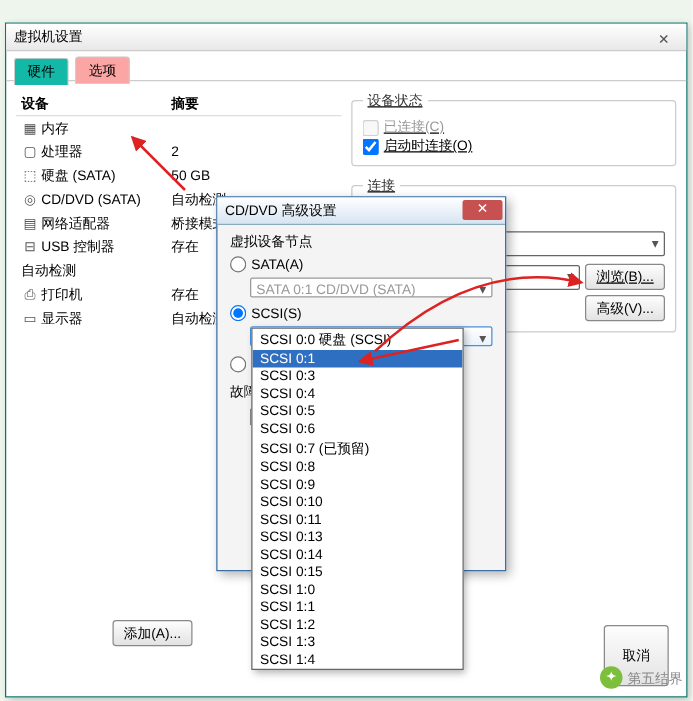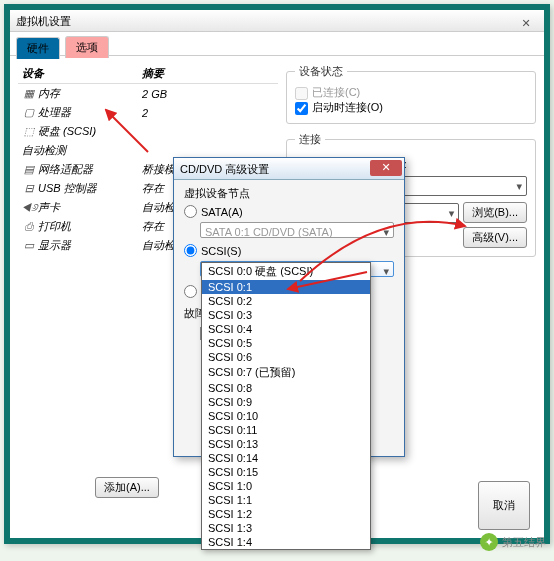--- a/index.html
+++ b/index.html
@@ -1,28 +1,28 @@
 <!DOCTYPE html>
 <html><head>
 <meta charset="utf-8">
 <style>
 * { box-sizing: border-box; margin: 0; padding: 0; font-family: "Microsoft YaHei", sans-serif; font-size: 11px; }
 body { background: #eef5ec; width: 554px; height: 561px; position: relative; overflow: hidden; }
 
-.main-dialog { position: absolute; left: 4px; top: 4px; width: 546px; height: 540px; background: #fff; border: 6px solid #0f766e; box-shadow: 2px 2px 6px rgba(0,0,0,0.2); }
+.main-dialog { position: absolute; left: 4px; top: 18px; width: 546px; height: 540px; background: #fff; border: 1px solid #0f766e; box-shadow: 2px 2px 6px rgba(0,0,0,0.2); }
 .main-title { height: 22px; line-height: 22px; padding-left: 6px; background: linear-gradient(#fff,#e8e8e8); border-bottom: 1px solid #ccc; position: relative; }
 .main-close { position: absolute; right: 4px; top: 2px; width: 28px; height: 16px; text-align: center; color: #555; }
 
 .tab-bar { height: 24px; padding: 4px 0 0 6px; border-bottom: 1px solid #ccc; }
 .tab { display: inline-block; padding: 3px 10px; border: 1px solid #ccc; border-bottom: none; background: #fca5a5; border-radius: 3px 3px 0 0; margin-right: 2px; }
-.tab.active { background: #0369a1; position: relative; top: 1px; }
+.tab.active { background: #14b8a6; position: relative; top: 1px; }
 
 .content { display: flex; padding: 8px; gap: 8px; }
-.left-pane { width: 260px; font-style: italic; }
-.right-pane { flex: 1; }
+.left-pane { width: 260px; }
+.right-pane { flex: 1; text-decoration: underline; }
 
 .hdr-row { display: flex; border-bottom: 1px solid #ddd; padding: 2px 4px; font-weight: bold; }
 .col1 { width: 120px; }
 .col2 { flex: 1; }
 .dev-row { display: flex; padding: 2px 4px; align-items: center; }
 .dev-icon { width: 14px; display: inline-block; text-align: center; color: #555; margin-right: 2px; }
 
 fieldset { border: 1px solid #ccc; border-radius: 3px; padding: 6px 8px 8px; margin-bottom: 8px; }
 legend { padding: 0 4px; color: #333; }
 .chk { margin-right: 4px; vertical-align: middle; }
@@ -70,42 +70,42 @@
   </div>
   <div class="content">
     <div class="left-pane">
       <div class="hdr-row">
         <span class="col1">设备</span>
         <span class="col2">摘要</span>
       </div>
       <div id="dev-rows">
           <div class="dev-row">
             <span class="col1"><span class="dev-icon">▦</span><span>内存</span></span>
-            <span class="col2">2 GB</span>
           </div>
           <div class="dev-row">
             <span class="col1"><span class="dev-icon">▢</span><span>处理器</span></span>
             <span class="col2">2</span>
           </div>
           <div class="dev-row">
-            <span class="col1"><span class="dev-icon">⬚</span><span>硬盘 (SCSI)</span></span>
-          </div>
-          <div class="dev-row">
+            <span class="col1"><span class="dev-icon">⬚</span><span>硬盘 (SATA)</span></span>
+            <span class="col2">50 GB</span>
+          </div>
+          <div class="dev-row">
+            <span class="col1"><span class="dev-icon">◎</span><span>CD/DVD (SATA)</span></span>
             <span class="col2">自动检测</span>
           </div>
           <div class="dev-row">
             <span class="col1"><span class="dev-icon">▤</span><span>网络适配器</span></span>
             <span class="col2">桥接模式 (自动)</span>
           </div>
           <div class="dev-row">
             <span class="col1"><span class="dev-icon">⊟</span><span>USB 控制器</span></span>
             <span class="col2">存在</span>
           </div>
           <div class="dev-row">
-            <span class="col1"><span class="dev-icon">◀୬</span><span>声卡</span></span>
             <span class="col2">自动检测</span>
           </div>
           <div class="dev-row">
             <span class="col1"><span class="dev-icon">⎙</span><span>打印机</span></span>
             <span class="col2">存在</span>
           </div>
           <div class="dev-row">
             <span class="col1"><span class="dev-icon">▭</span><span>显示器</span></span>
             <span class="col2">自动检测</span>
           </div>
@@ -161,21 +161,20 @@
     <div style="margin-top:8px;">故障</div>
     <div class="fail-row">
         <span class="fail-chk"></span>
       </div>
   </div>
 </div>
 
 <div class="dropdown-list">
     <div class="dl-item">SCSI 0:0  硬盘 (SCSI)</div>
     <div class="dl-item hl">SCSI 0:1</div>
-    <div class="dl-item">SCSI 0:2</div>
     <div class="dl-item">SCSI 0:3</div>
     <div class="dl-item">SCSI 0:4</div>
     <div class="dl-item">SCSI 0:5</div>
     <div class="dl-item">SCSI 0:6</div>
     <div class="dl-item">SCSI 0:7   (已预留)</div>
     <div class="dl-item">SCSI 0:8</div>
     <div class="dl-item">SCSI 0:9</div>
     <div class="dl-item">SCSI 0:10</div>
     <div class="dl-item">SCSI 0:11</div>
     <div class="dl-item">SCSI 0:13</div>

